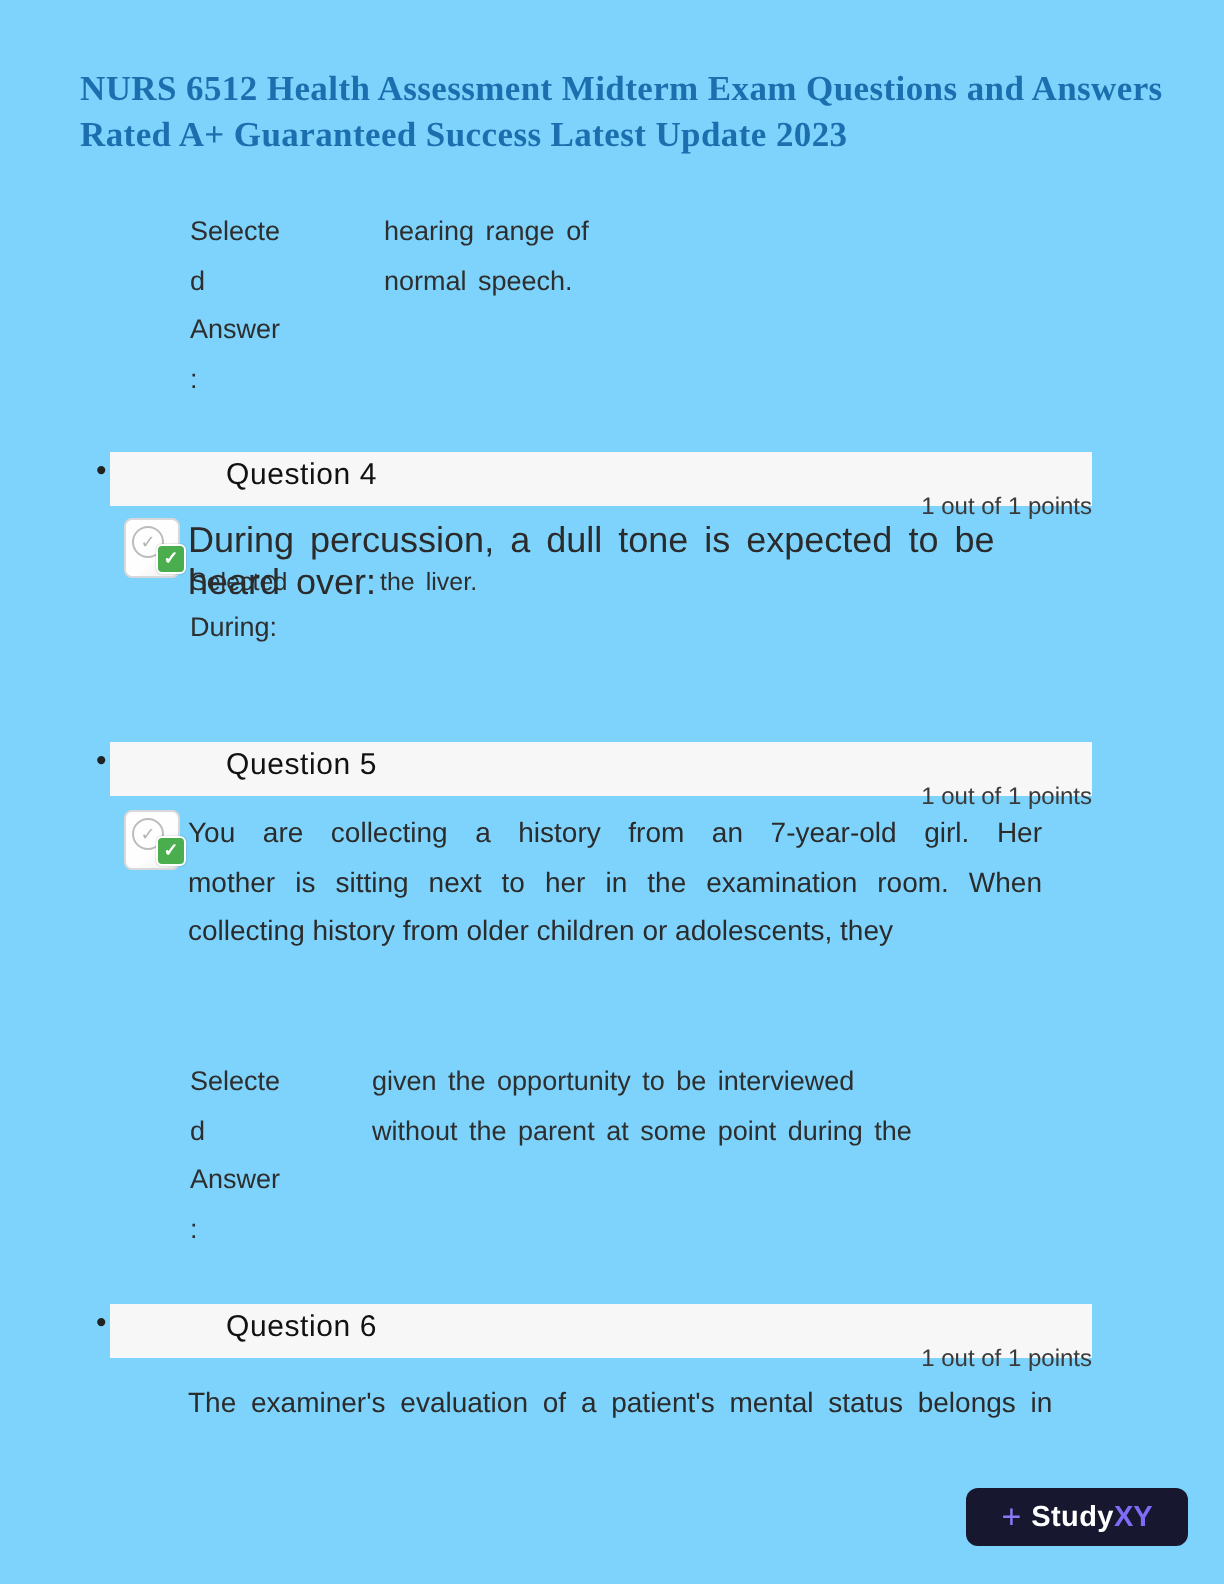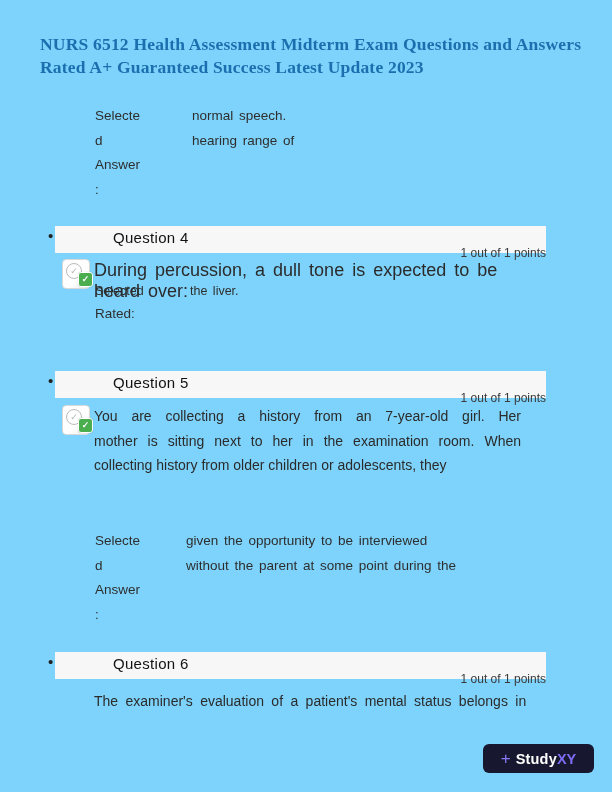--- a/index.html
+++ b/index.html
@@ -67,41 +67,41 @@
   <div class="doc-title" style="color:#1b6fae">NURS 6512 Health Assessment Midterm Exam Questions and Answers Rated A+ Guaranteed Success Latest Update 2023</div>
 
   <div>
     <div class="col frag-label" style="left:95px;top:104px;width:70px;">
       <span class="line">Selecte</span>
       <span class="line">d</span>
       <span class="line">Answer</span>
       <span class="line">:</span>
     </div>
     <div class="col frag-value" style="left:192px;top:104px;width:230px;">
+      <span class="line">hearing range of</span>
       <span class="line">normal speech.</span>
-      <span class="line">hearing range of</span>
     </div>
   </div>
 
   <div>
     <div class="qband" style="top:226px;"></div>
     <span class="bullet" style="left:48px;top:227px;">•</span>
     <div class="qheader" style="top:229px;">Question 4</div>
     <div class="qpoints" style="top:246px;">1 out of 1 points</div>
 
     <div class="check-icon" style="left:62px;top:259px;">
       <span class="circ">✓</span>
       <span class="badge">✓</span>
     </div>
 
     <div class="qtext-sm" style="left:94px;top:260px;width:452px;">During percussion, a dull tone is expected to be heard over:</div>
 
     <div class="col ans-label ans-sm" style="left:95px;top:279px;">Selected</div>
     <div class="col ans-value ans-sm" style="left:190px;top:279px;">the liver.</div>
-    <div class="col ans-label ans-md" style="left:95px;top:302px;">Rated:</div>
+    <div class="col ans-label ans-md" style="left:95px;top:302px;">During:</div>
   </div>
 
   <div>
     <div class="qband" style="top:371px;"></div>
     <span class="bullet" style="left:48px;top:372px;">•</span>
     <div class="qheader" style="top:374px;">Question 5</div>
     <div class="qpoints" style="top:391px;">1 out of 1 points</div>
 
     <div class="check-icon" style="left:62px;top:405px;">
       <span class="circ">✓</span>

